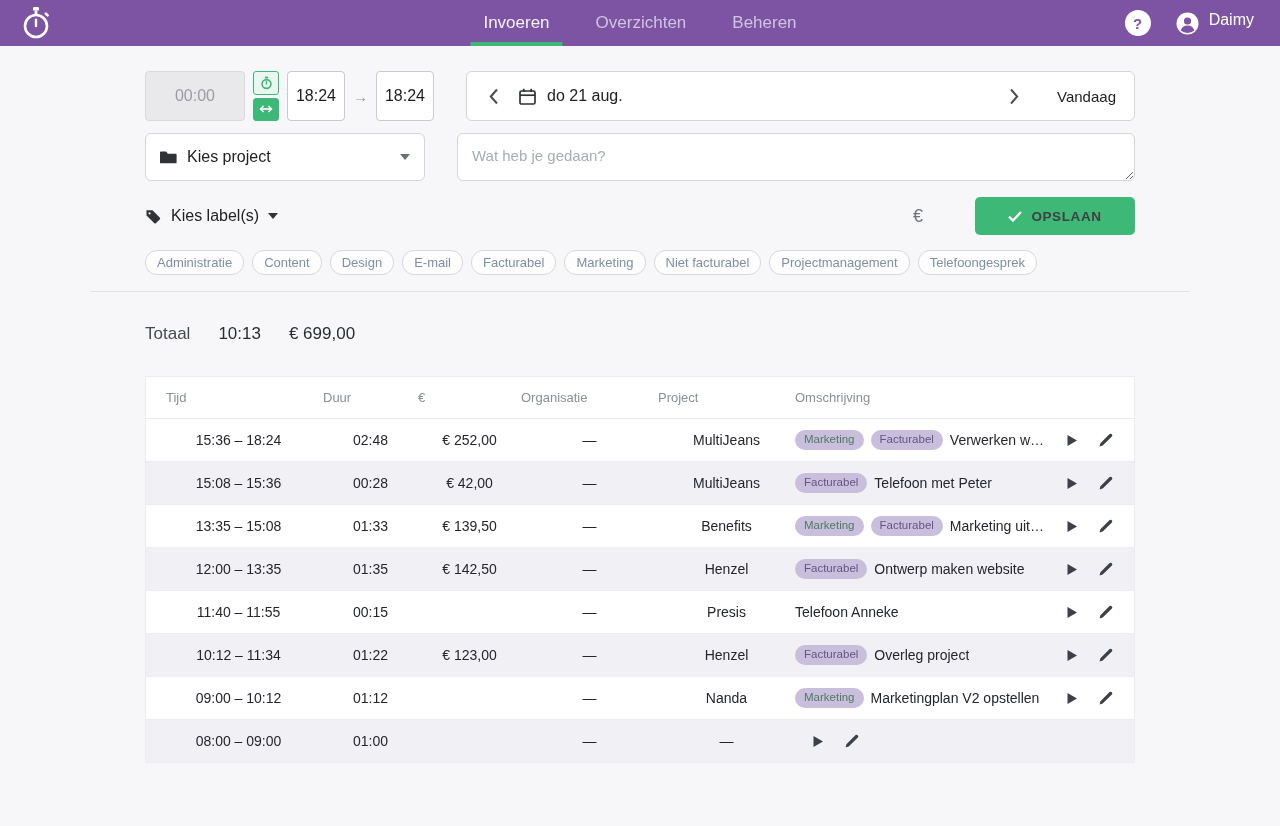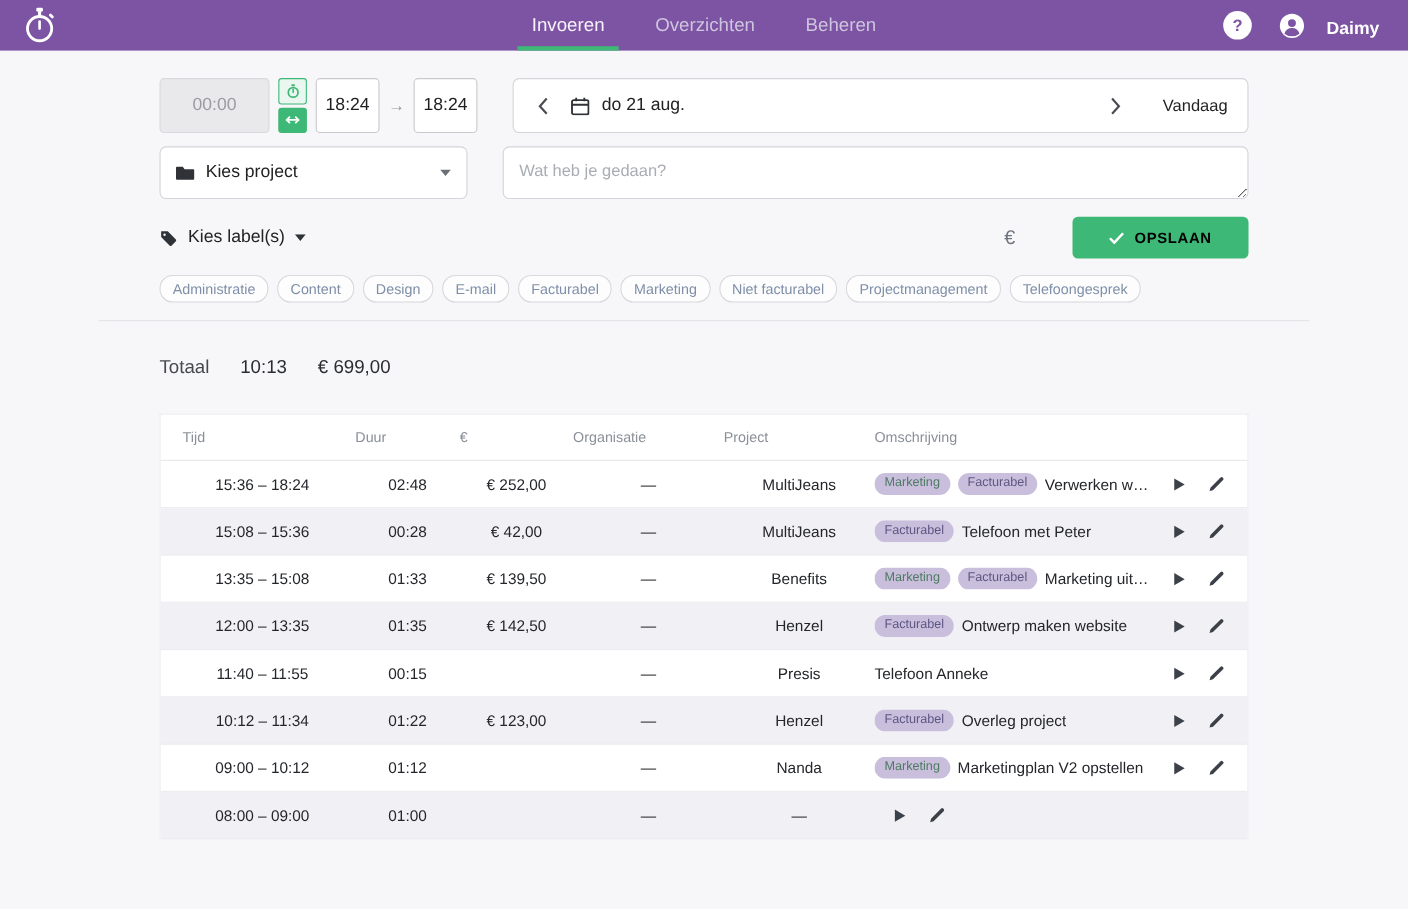--- a/index.html
+++ b/index.html
@@ -11,21 +11,21 @@
 
   
   .header { height:46px; background:#7d54a3; display:flex; align-items:center; position:relative; }
   .logo { margin-left:20px; display:flex; align-items:center; }
   .nav { position:absolute; left:50%; transform:translateX(-50%); height:100%; display:flex; gap:46px; align-items:center; }
   .nav-item { height:100%; display:flex; align-items:center; font-size:17px; color:#cfc5de; cursor:pointer; position:relative; }
   .nav-item.active { color:#f6f3fa; }
   .nav-item.active::after { content:""; position:absolute; left:-13px; right:-13px; bottom:0; height:4px; background:#3eb876; }
   .header-right { margin-left:auto; display:flex; align-items:center; gap:24px; margin-right:26px; }
   .help-circle { width:26px; height:26px; border-radius:50%; background:#fff; color:#7d54a3; font-weight:bold; font-size:15px; display:flex; align-items:center; justify-content:center; cursor:pointer; }
-  .user-menu { display:flex; align-items:flex-end; gap:19px; cursor:pointer;font-weight:bold; }
+  .user-menu { display:flex; align-items:flex-start; gap:9px; cursor:pointer; }
   .user-name { color:#fff; font-size:16px; }
 
   
   .form-row1 { display:flex; margin:25px 145px 0; height:50px; align-items:stretch; }
   .timer-display { width:100px; background:#e9e9eb; border:1px solid #d9d9dd; border-radius:4px; color:#9b9ba1; font-size:16px; display:flex; align-items:center; justify-content:center; }
   .mode-toggle { display:flex; flex-direction:column; gap:3px; margin-left:8px; width:26px; }
   .mode-btn { flex:1; border-radius:3px; display:flex; align-items:center; justify-content:center; cursor:pointer; }
   .mode-btn.timer { background:#eaf7f0; border:1px solid #3eb876; }
   .mode-btn.range { background:#3eb876; border:1px solid #3eb876; }
   .time-input { width:58px; margin-left:8px; border:1px solid #c9c9ce; border-radius:4px; background:#fff; text-align:center; font-size:16px; color:#1e1e1e; font-family:inherit; }
@@ -42,21 +42,21 @@
   .project-label { margin-left:10px; font-size:16px; color:#222; }
   .select-caret { margin-left:auto; display:flex; }
   .desc-input { margin-left:32px; flex:1; border:1px solid #d4d4d9; border-radius:6px; background:#fff; font-family:inherit; font-size:15px; padding:13px 14px; color:#222; resize:both; overflow:hidden; }
   .desc-input::placeholder { color:#a8adb4; }
 
   .form-row3 { display:flex; align-items:center; margin:16px 145px 0; height:38px; }
   .labels-select { display:flex; align-items:center; gap:9px; cursor:pointer; }
   .labels-label { font-size:16px; color:#222; }
   .row3-spacer { flex:1; }
   .currency { color:#6f747c; font-size:18px; margin-right:52px; }
-  .save-btn { width:160px; height:38px; background:#3eb876; border:none; border-radius:5px; color:#000000; font-size:13.5px; font-weight:bold; letter-spacing:.6px; display:flex; align-items:center; justify-content:center; gap:9px; cursor:pointer; font-family:inherit; }
+  .save-btn { width:160px; height:38px; background:#3eb876; border:none; border-radius:5px; color:#404040; font-size:13.5px; font-weight:bold; letter-spacing:.6px; display:flex; align-items:center; justify-content:center; gap:9px; cursor:pointer; font-family:inherit; }
 
   .chips { display:flex; gap:8px; margin:15px 145px 0; flex-wrap:wrap; }
   .chip { border:1px solid #d8d8dd; background:#fdfdfe; border-radius:12px; padding:4px 11px; font-size:13px; color:#7f8fa8; cursor:pointer; white-space:nowrap; }
 
   .divider { border-top:1px solid #e3e3e7; margin:16px 90px 0; }
 
   .summary { display:flex; align-items:baseline; gap:28px; margin:32px 145px 12px; }
   .summary-label { font-size:17px; color:#46494e; }
   .summary-val { font-size:17px; color:#2a2d31; }
 

